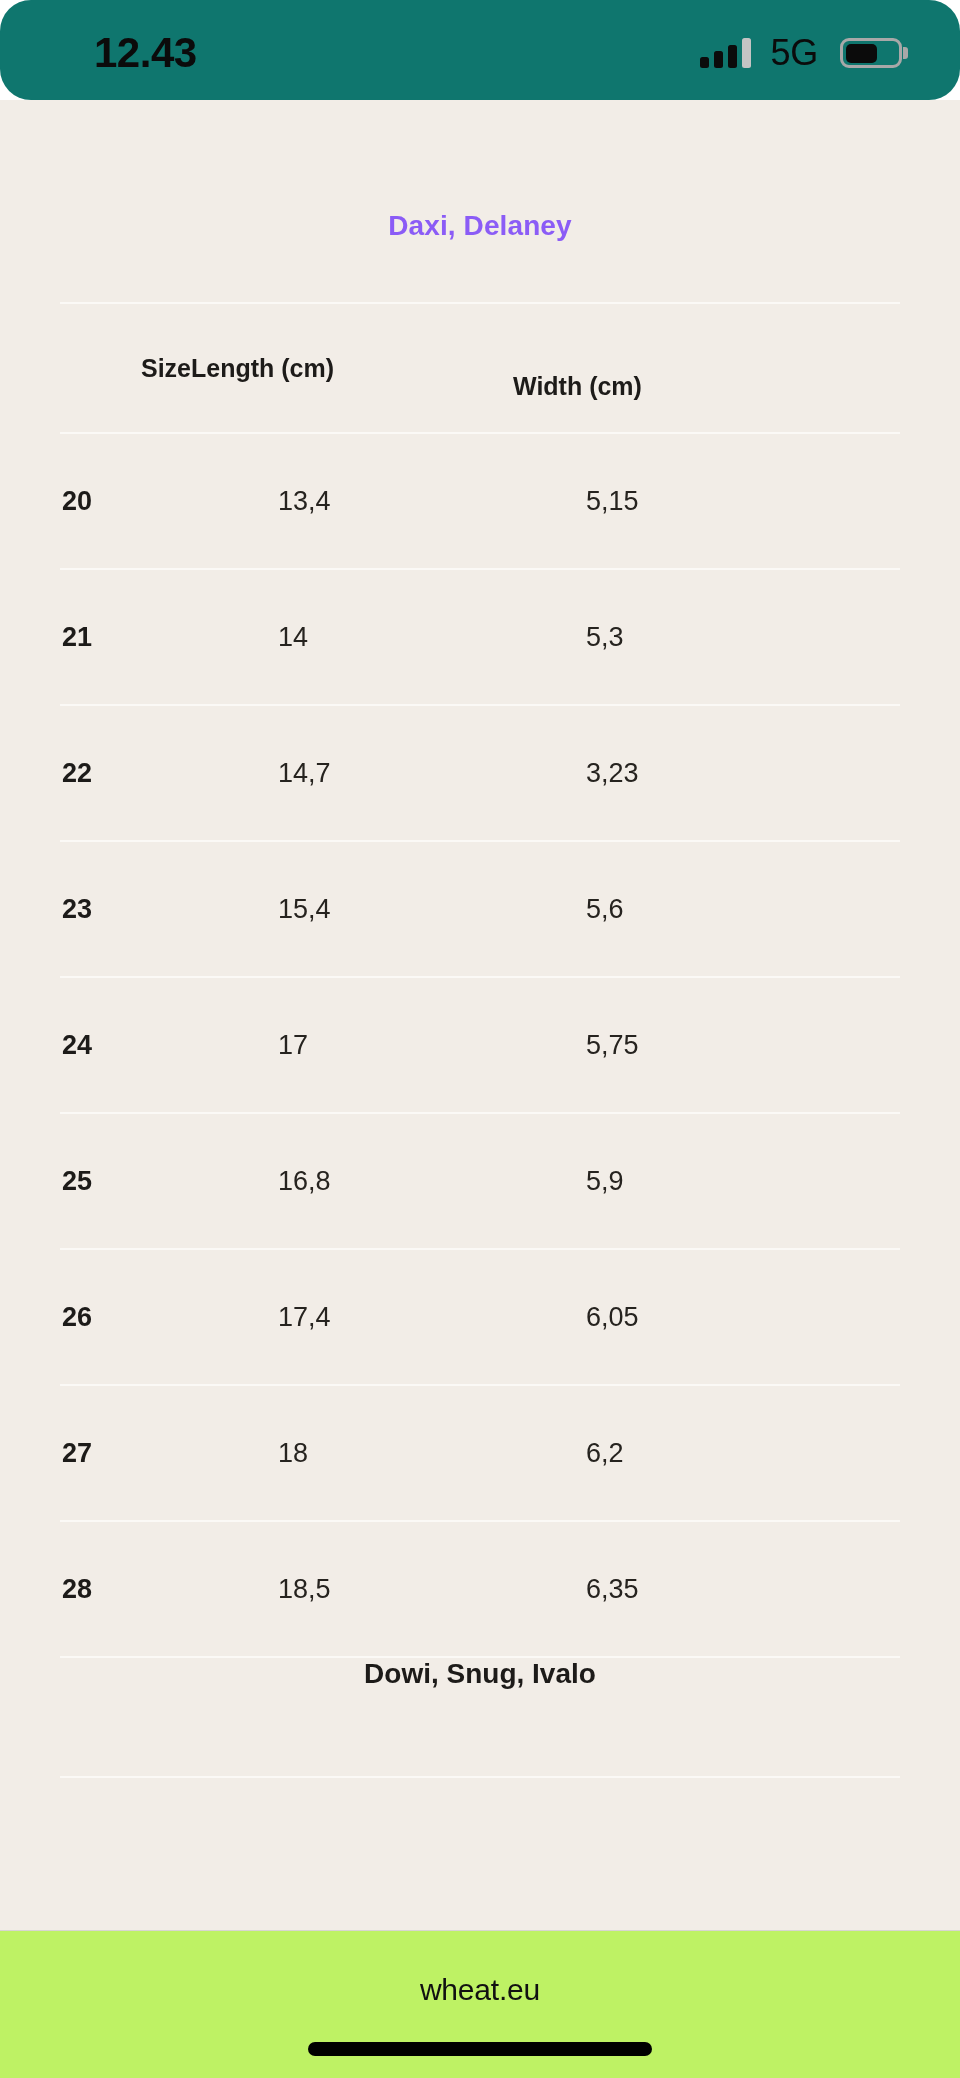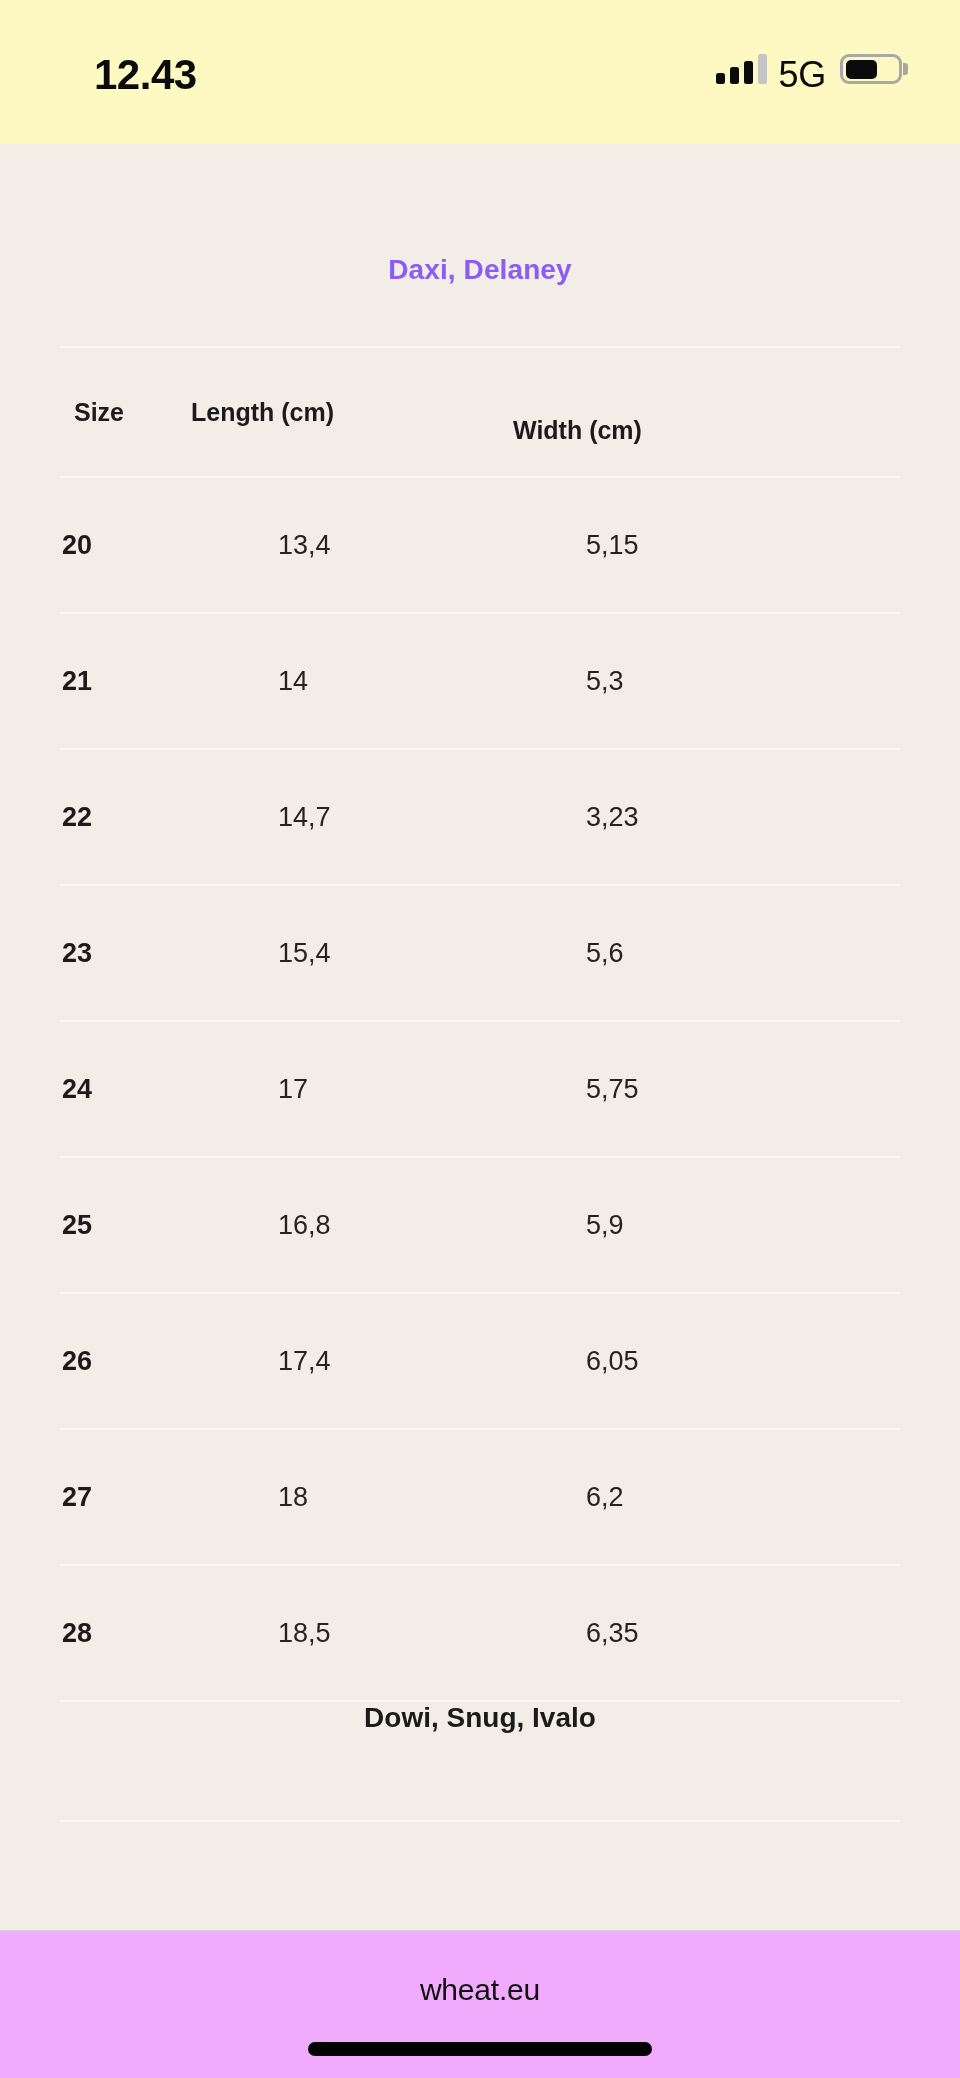--- a/index.html
+++ b/index.html
@@ -11,38 +11,39 @@
   }
   .phone {
     position:relative;
     width:960px; height:2078px;
     display:flex; flex-direction:column;
     overflow:hidden;
   }
 
   
   .status-bar {
-    height:144px;
-    background:#fef9c3;
+    height:100px;
+    background:#0f766e;
     display:flex; align-items:center;
     padding:0 58px 0 0;
     flex:0 0 auto;
     position:relative;
+    border-radius:31px;
   }
   .status-time {
     font-size:42px;
     font-weight:600;
     letter-spacing:-0.5px;
     color:#0b0b0b;
     margin-left:94px;
     margin-top:6px;
   }
   .status-right {
     margin-left:auto;
-    display:flex; gap:8px;
+    display:flex; align-items:center; gap:16px;
     margin-top:6px;
   }
   .signal {
     display:flex; align-items:flex-end; gap:5px; height:30px;
   }
   .signal span { width:9px; background:#0b0b0b; border-radius:2.5px; display:block; }
   .signal span:nth-child(1){ height:11px; }
   .signal span:nth-child(2){ height:17px; }
   .signal span:nth-child(3){ height:23px; }
   .signal span:nth-child(4){ height:30px; background:#c4c4c4; }
@@ -107,21 +108,21 @@
   }
   .row {
     display:flex;
     align-items:center;
     height:134px;
   }
   .cell { flex:0 0 auto; }
   .col-size   { width:278px; padding-left:62px; }
   .col-length { width:308px; }
   .col-width  { width:auto; }
-  .table-header .col-size   { padding-left:74px; width:191px; }
+  .table-header .col-size   { padding-left:119px; width:191px;text-align:right; }
   .table-header .col-length { width:322px; padding-left:0; }
   .table-header .col-width  { padding-left:0;margin-top:36px; }
 
   .cell-size {
     font-size:27px;
     font-weight:700;
     color:#1d1b19;
   }
   .cell-val {
     font-size:27px;
@@ -137,21 +138,21 @@
   .tail-divider {
     height:2px;
     background:#fbf9f6;
     margin:86px 60px 0 60px;
   }
 
   
   .browser-bar {
     flex:0 0 auto;
     height:148px;
-    background:#f0abfc;
+    background:#bef264;
     border-top:1px solid #d8d5d1;
     position:relative;
     display:flex;
     flex-direction:column;
     align-items:center;
   }
   .url-text {
     font-size:30px;
     color:#111111;
     font-weight:400;

